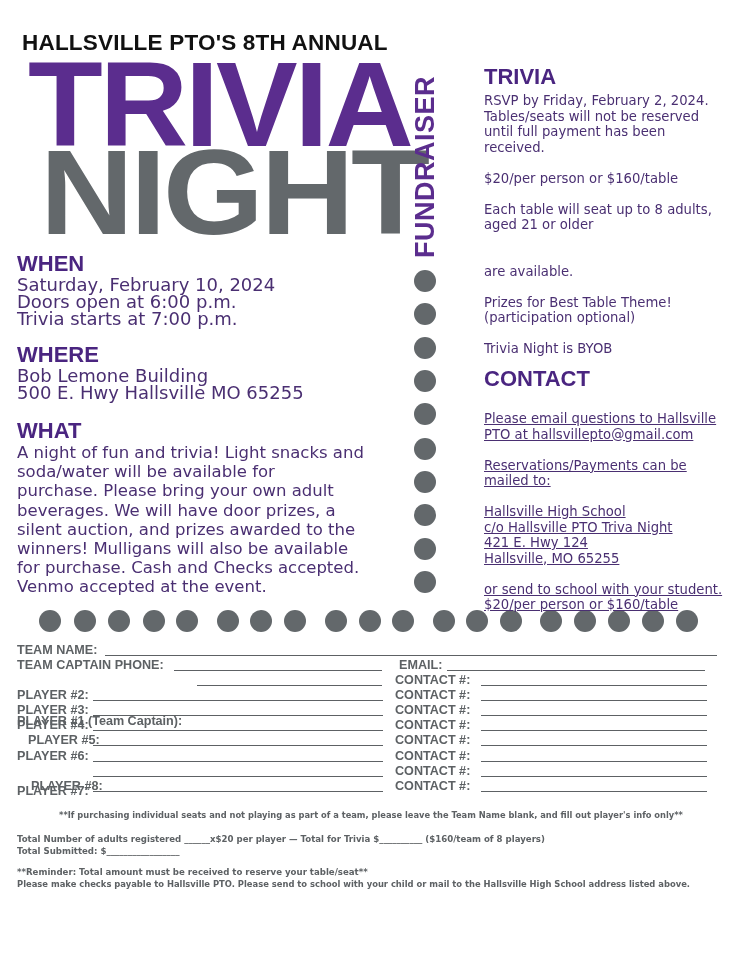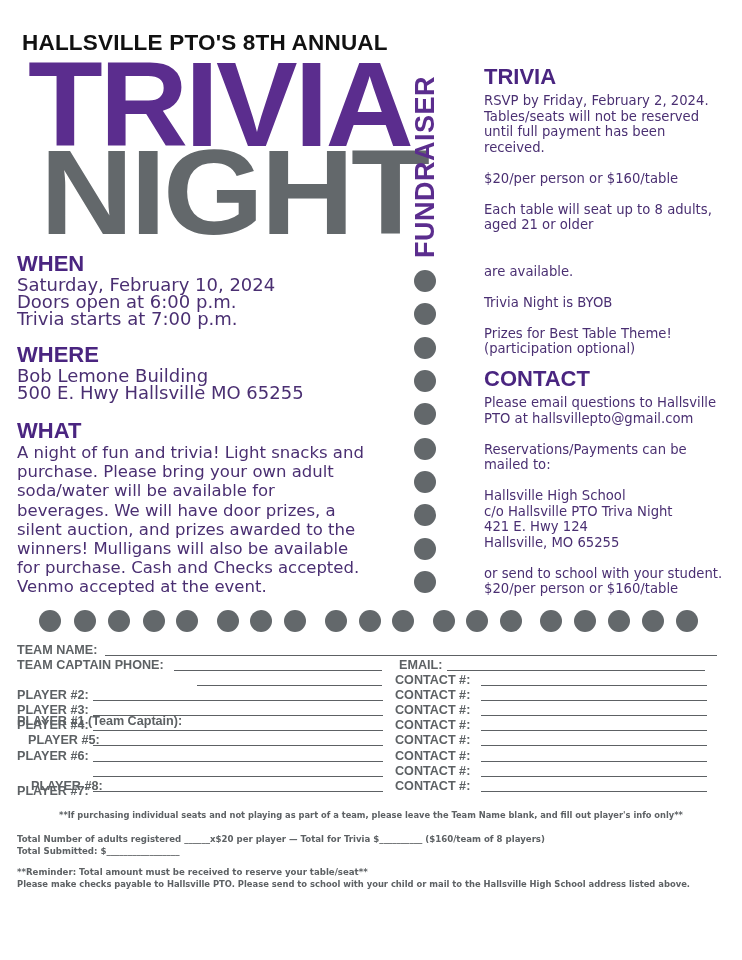--- a/index.html
+++ b/index.html
@@ -87,22 +87,22 @@
   <div class="sec-body">
     <div>Bob Lemone Building</div>
     <div>500 E. Hwy Hallsville MO 65255</div>
   </div>
 </div>
 
 <div class="abs left-col" style="top:419px;">
   <div class="sec-head">WHAT</div>
   <div class="sec-body what-body">
     <div>A night of fun and trivia! Light snacks and</div>
+    <div>soda/water will be available for</div>
     <div>purchase. Please bring your own adult</div>
-    <div>soda/water will be available for</div>
     <div>beverages. We will have door prizes, a</div>
     <div>silent auction, and prizes awarded to the</div>
     <div>winners! Mulligans will also be available</div>
     <div>for purchase. Cash and Checks accepted.</div>
     <div>Venmo accepted at the event.</div>
   </div>
 </div>
 
 <div class="abs right-col" style="top:65px;">
   <div class="sec-head">TRIVIA</div>
@@ -118,32 +118,32 @@
     </p>
     <p>
       <span>Each table will seat up to 8 adults,</span><br>
       <span>aged 21 or older</span>
     </p>
     <p>
       <br>
       <span>are available.</span>
     </p>
     <p>
-      <span>Trivia Night is BYOB</span>
-    </p>
-    <p>
       <span>Prizes for Best Table Theme!</span><br>
       <span>(participation optional)</span>
     </p>
+    <p>
+      <span>Trivia Night is BYOB</span>
+    </p>
   </div>
 </div>
 
 <div class="abs right-col" style="top:367px;">
   <div class="sec-head">CONTACT</div>
-  <div class="sec-body" style="margin-top:4px;">
+  <div class="sec-body" style="margin-top:20px;text-decoration:underline;">
     <p>
       <span>Please email questions to Hallsville</span><br>
       <span>PTO at hallsvillepto@gmail.com</span>
     </p>
     <p>
       <span>Reservations/Payments can be</span><br>
       <span>mailed to:</span>
     </p>
     <p>
       <span>Hallsville High School</span><br>

